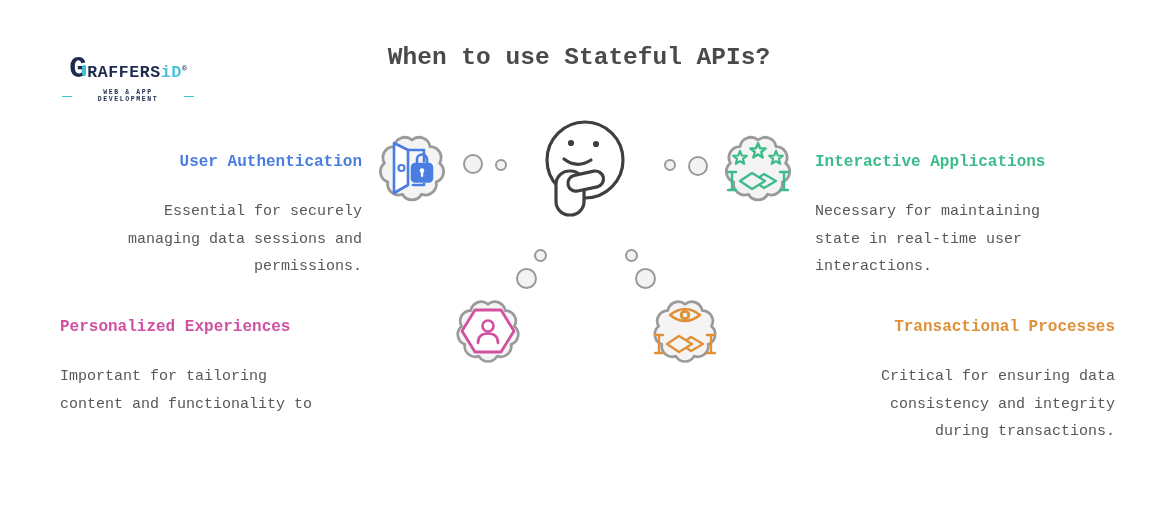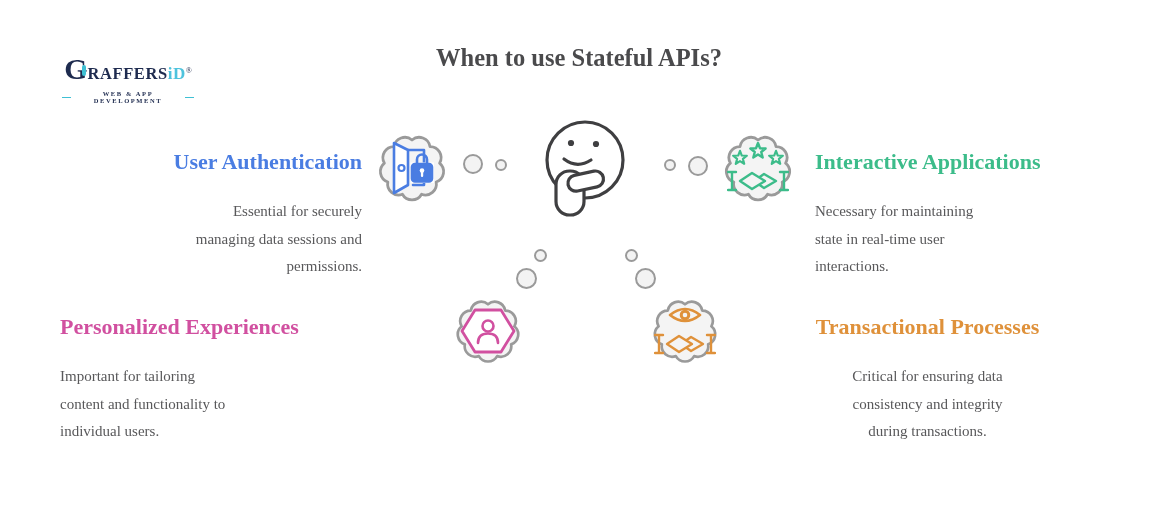--- a/index.html
+++ b/index.html
@@ -1,39 +1,39 @@
 <!DOCTYPE html>
 <html><head>
 <meta charset="utf-8">
 <style>
   html,body{margin:0;padding:0;background:#fff;}
   .canvas{
     position:relative;width:1158px;height:513px;background:#ffffff;overflow:hidden;
-    font-family:Liberation Serif, serif;
+    font-family:Liberation Mono, monospace;
     border-radius:19px;
   }
   
   .logo{position:absolute;left:62px;top:54px;width:132px;text-align:center;}
   .logo-row{white-space:nowrap;line-height:30px;}
   .logo-g{position:relative;display:inline-block;font-size:30px;font-weight:700;color:#1e2b4f;letter-spacing:0;}
   .logo-g::after{content:"";position:absolute;right:1px;top:11px;width:4px;height:11px;border-radius:3px;background:#3fc0d4;}
   .logo-rest{font-size:16.5px;font-weight:700;color:#1e2b4f;letter-spacing:0.6px;}
   .logo-id{font-size:17px;font-weight:700;color:#4ec3dd;letter-spacing:0.5px;}
   .logo-reg{font-size:8px;color:#1e2b4f;vertical-align:super;}
   .logo-tagline{margin-top:1px;font-size:6.5px;font-weight:700;color:#1e2b4f;letter-spacing:1.6px;display:flex;align-items:center;justify-content:center;gap:4px;}
   .logo-dash{display:inline-block;width:11px;height:1px;background:#3fc0d4;}
   
   .title{position:absolute;left:0;top:44px;width:100%;text-align:center;font-size:24.5px;font-weight:700;color:#4a4a4c;}
   
   .section{position:absolute;}
   .sec-tl{top:149px;right:796px;width:345px;text-align:right;}
   .sec-tr{top:149px;left:815px;width:345px;text-align:left;}
   .sec-bl{top:314px;right:723px;width:375px;text-align:left;}
-  .sec-br{top:314px;left:740px;width:375px;text-align:center;}
-  .sec-heading{font-size:22px;font-weight:700;line-height:26px;margin:0 0 23px 0;white-space:nowrap;}
+  .sec-br{top:314px;left:740px;width:375px;text-align:right;}
+  .sec-heading{font-size:16px;font-weight:700;line-height:26px;margin:0 0 23px 0;white-space:nowrap;}
   .h-blue{color:#4a7de2;} .h-green{color:#3cbc8a;} .h-pink{color:#d150a0;} .h-orange{color:#df913a;}
   .sec-line{font-size:15px;line-height:27.5px;color:#58585a;white-space:nowrap;}
   
   .abs{position:absolute;}
   .trail{position:absolute;border-radius:50%;background:#f3f3f3;border:2.4px solid #9a9a9a;box-sizing:border-box;}
 </style>
 </head>
 <body>
 
 <div class="canvas">
@@ -62,21 +62,20 @@
     <div class="sec-heading h-green">Interactive Applications</div>
     <div class="sec-line">Necessary for maintaining</div>
     <div class="sec-line">state in real-time user</div>
     <div class="sec-line">interactions.</div>
   </div>
 
   <div class="section sec-bl">
     <div class="sec-heading h-pink">Personalized Experiences</div>
     <div class="sec-line">Important for tailoring</div>
     <div class="sec-line">content and functionality to</div>
-    <div class="sec-line">individual users.</div>
   </div>
 
   <div class="section sec-br">
     <div class="sec-heading h-orange">Transactional Processes</div>
     <div class="sec-line">Critical for ensuring data</div>
     <div class="sec-line">consistency and integrity</div>
     <div class="sec-line">during transactions.</div>
   </div>
 
   <svg class="abs" style="left:367px;top:123px;" width="90" height="90" viewBox="0 0 90 90">

